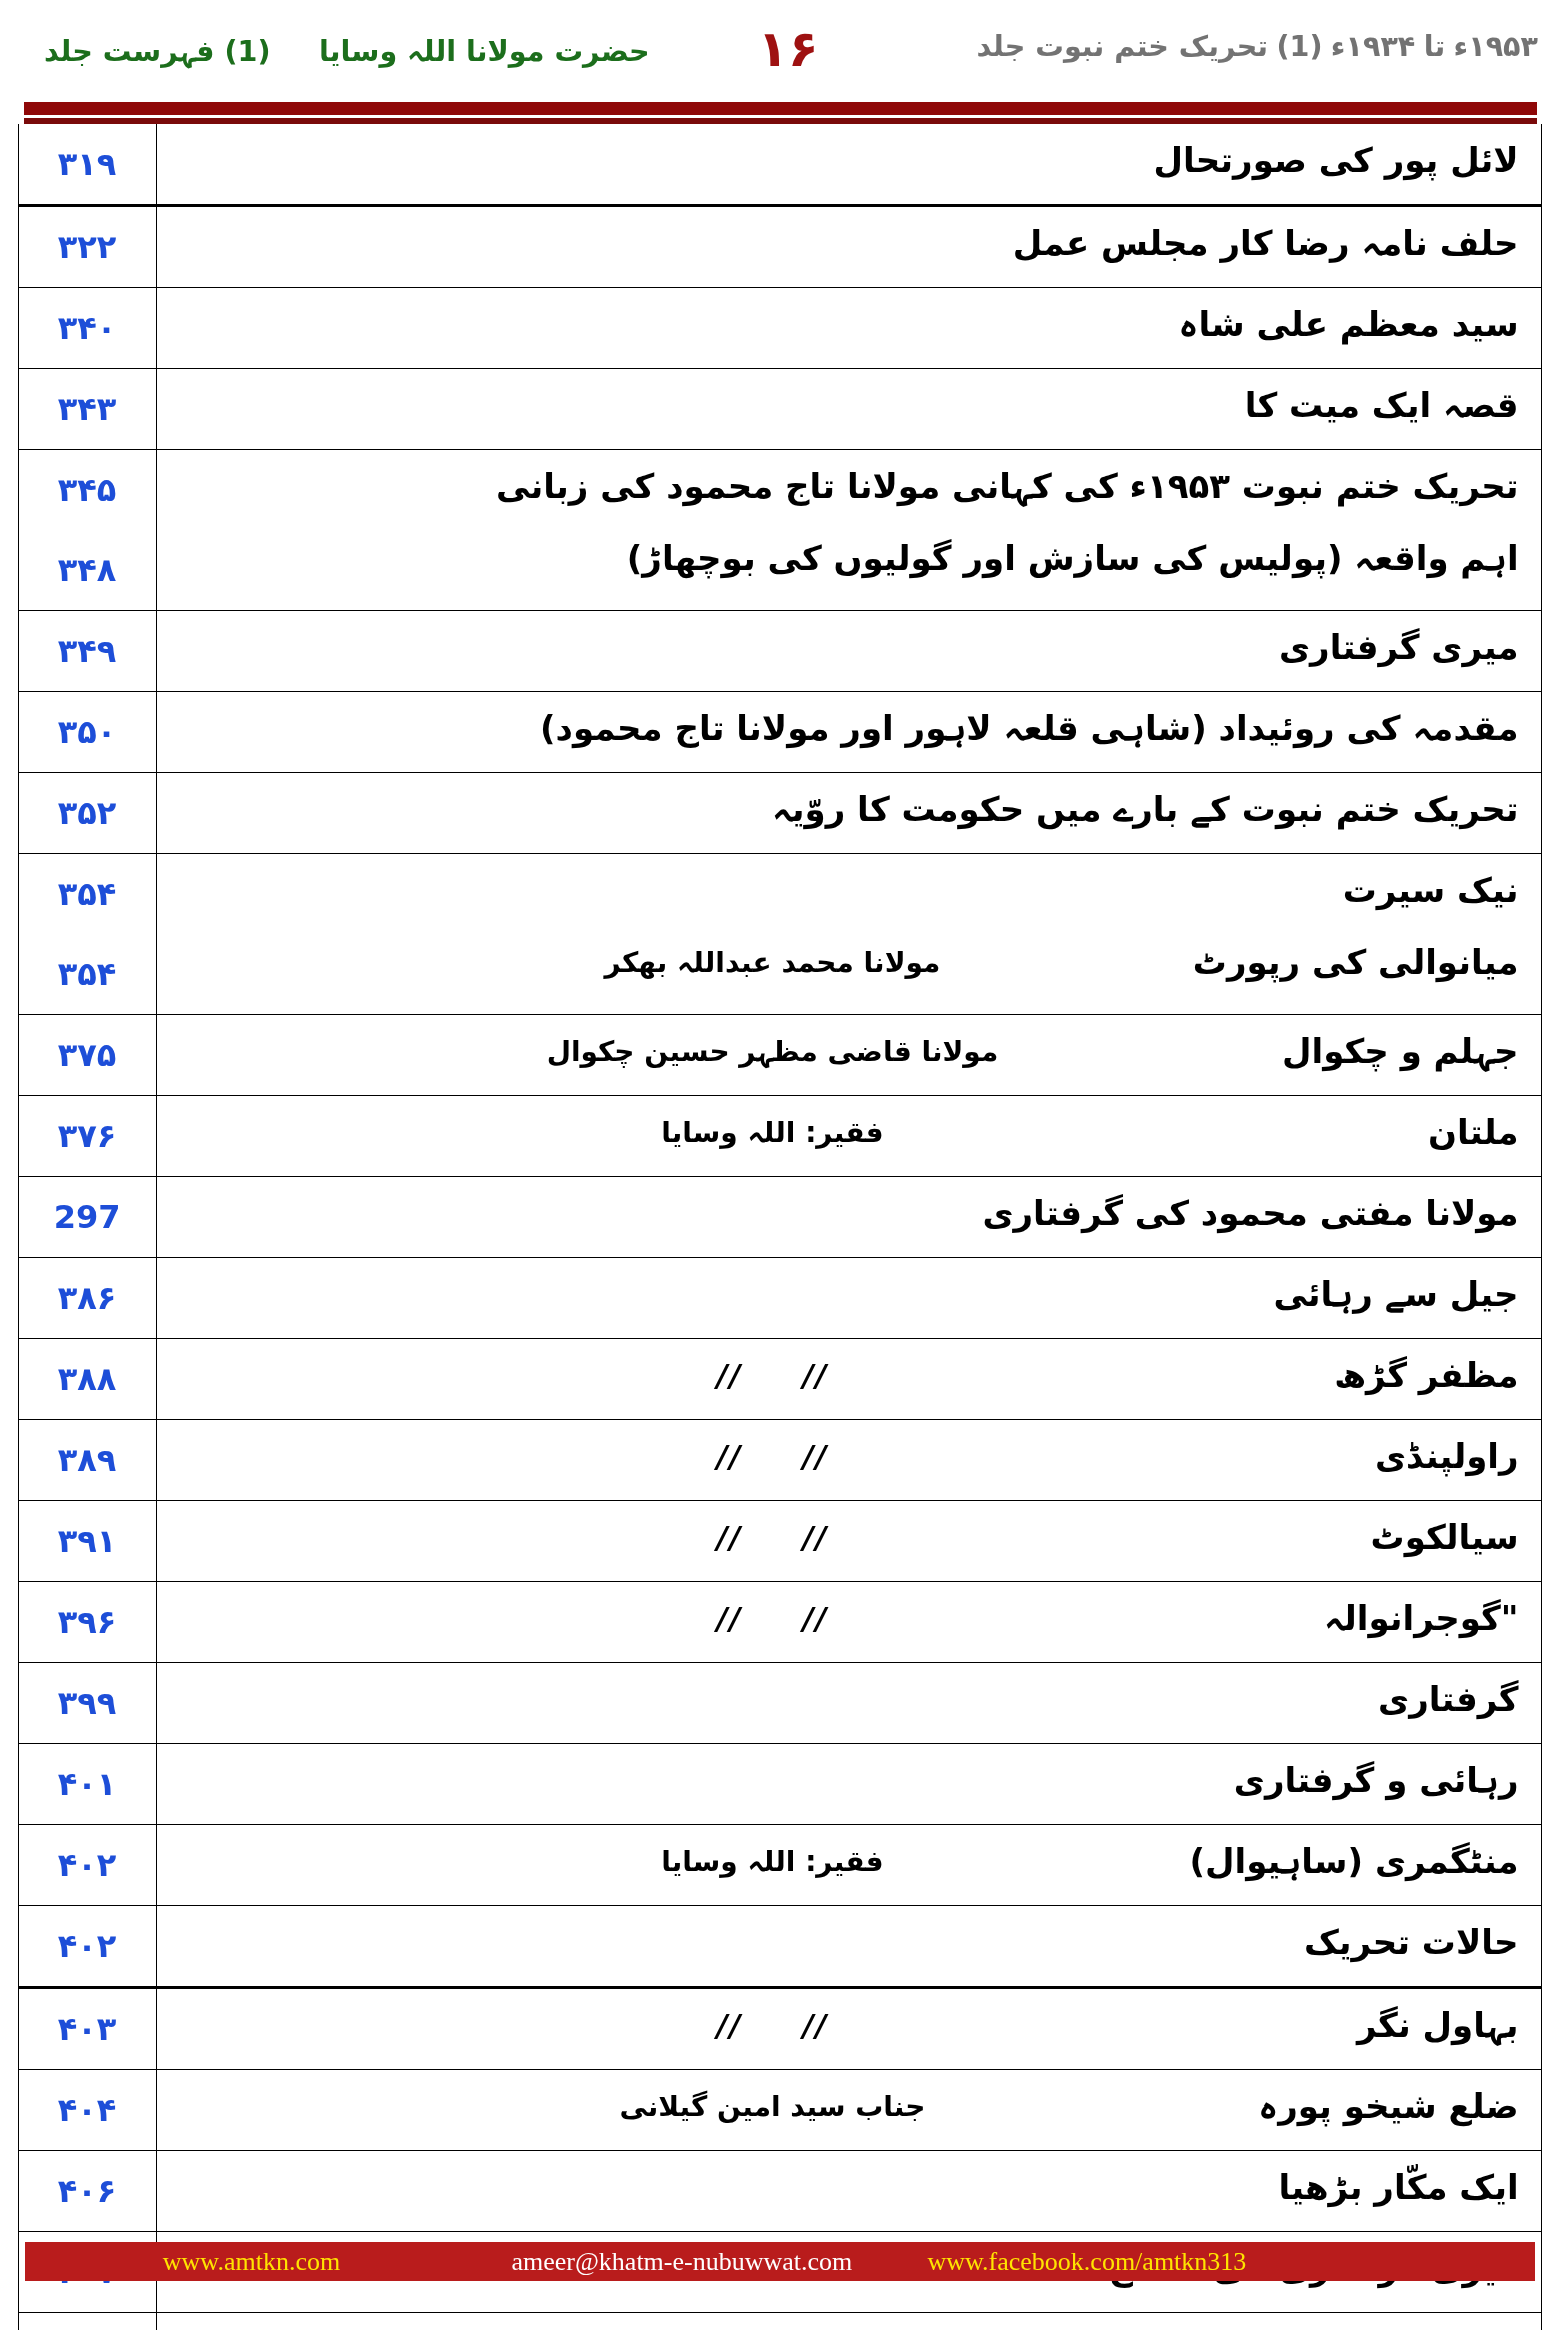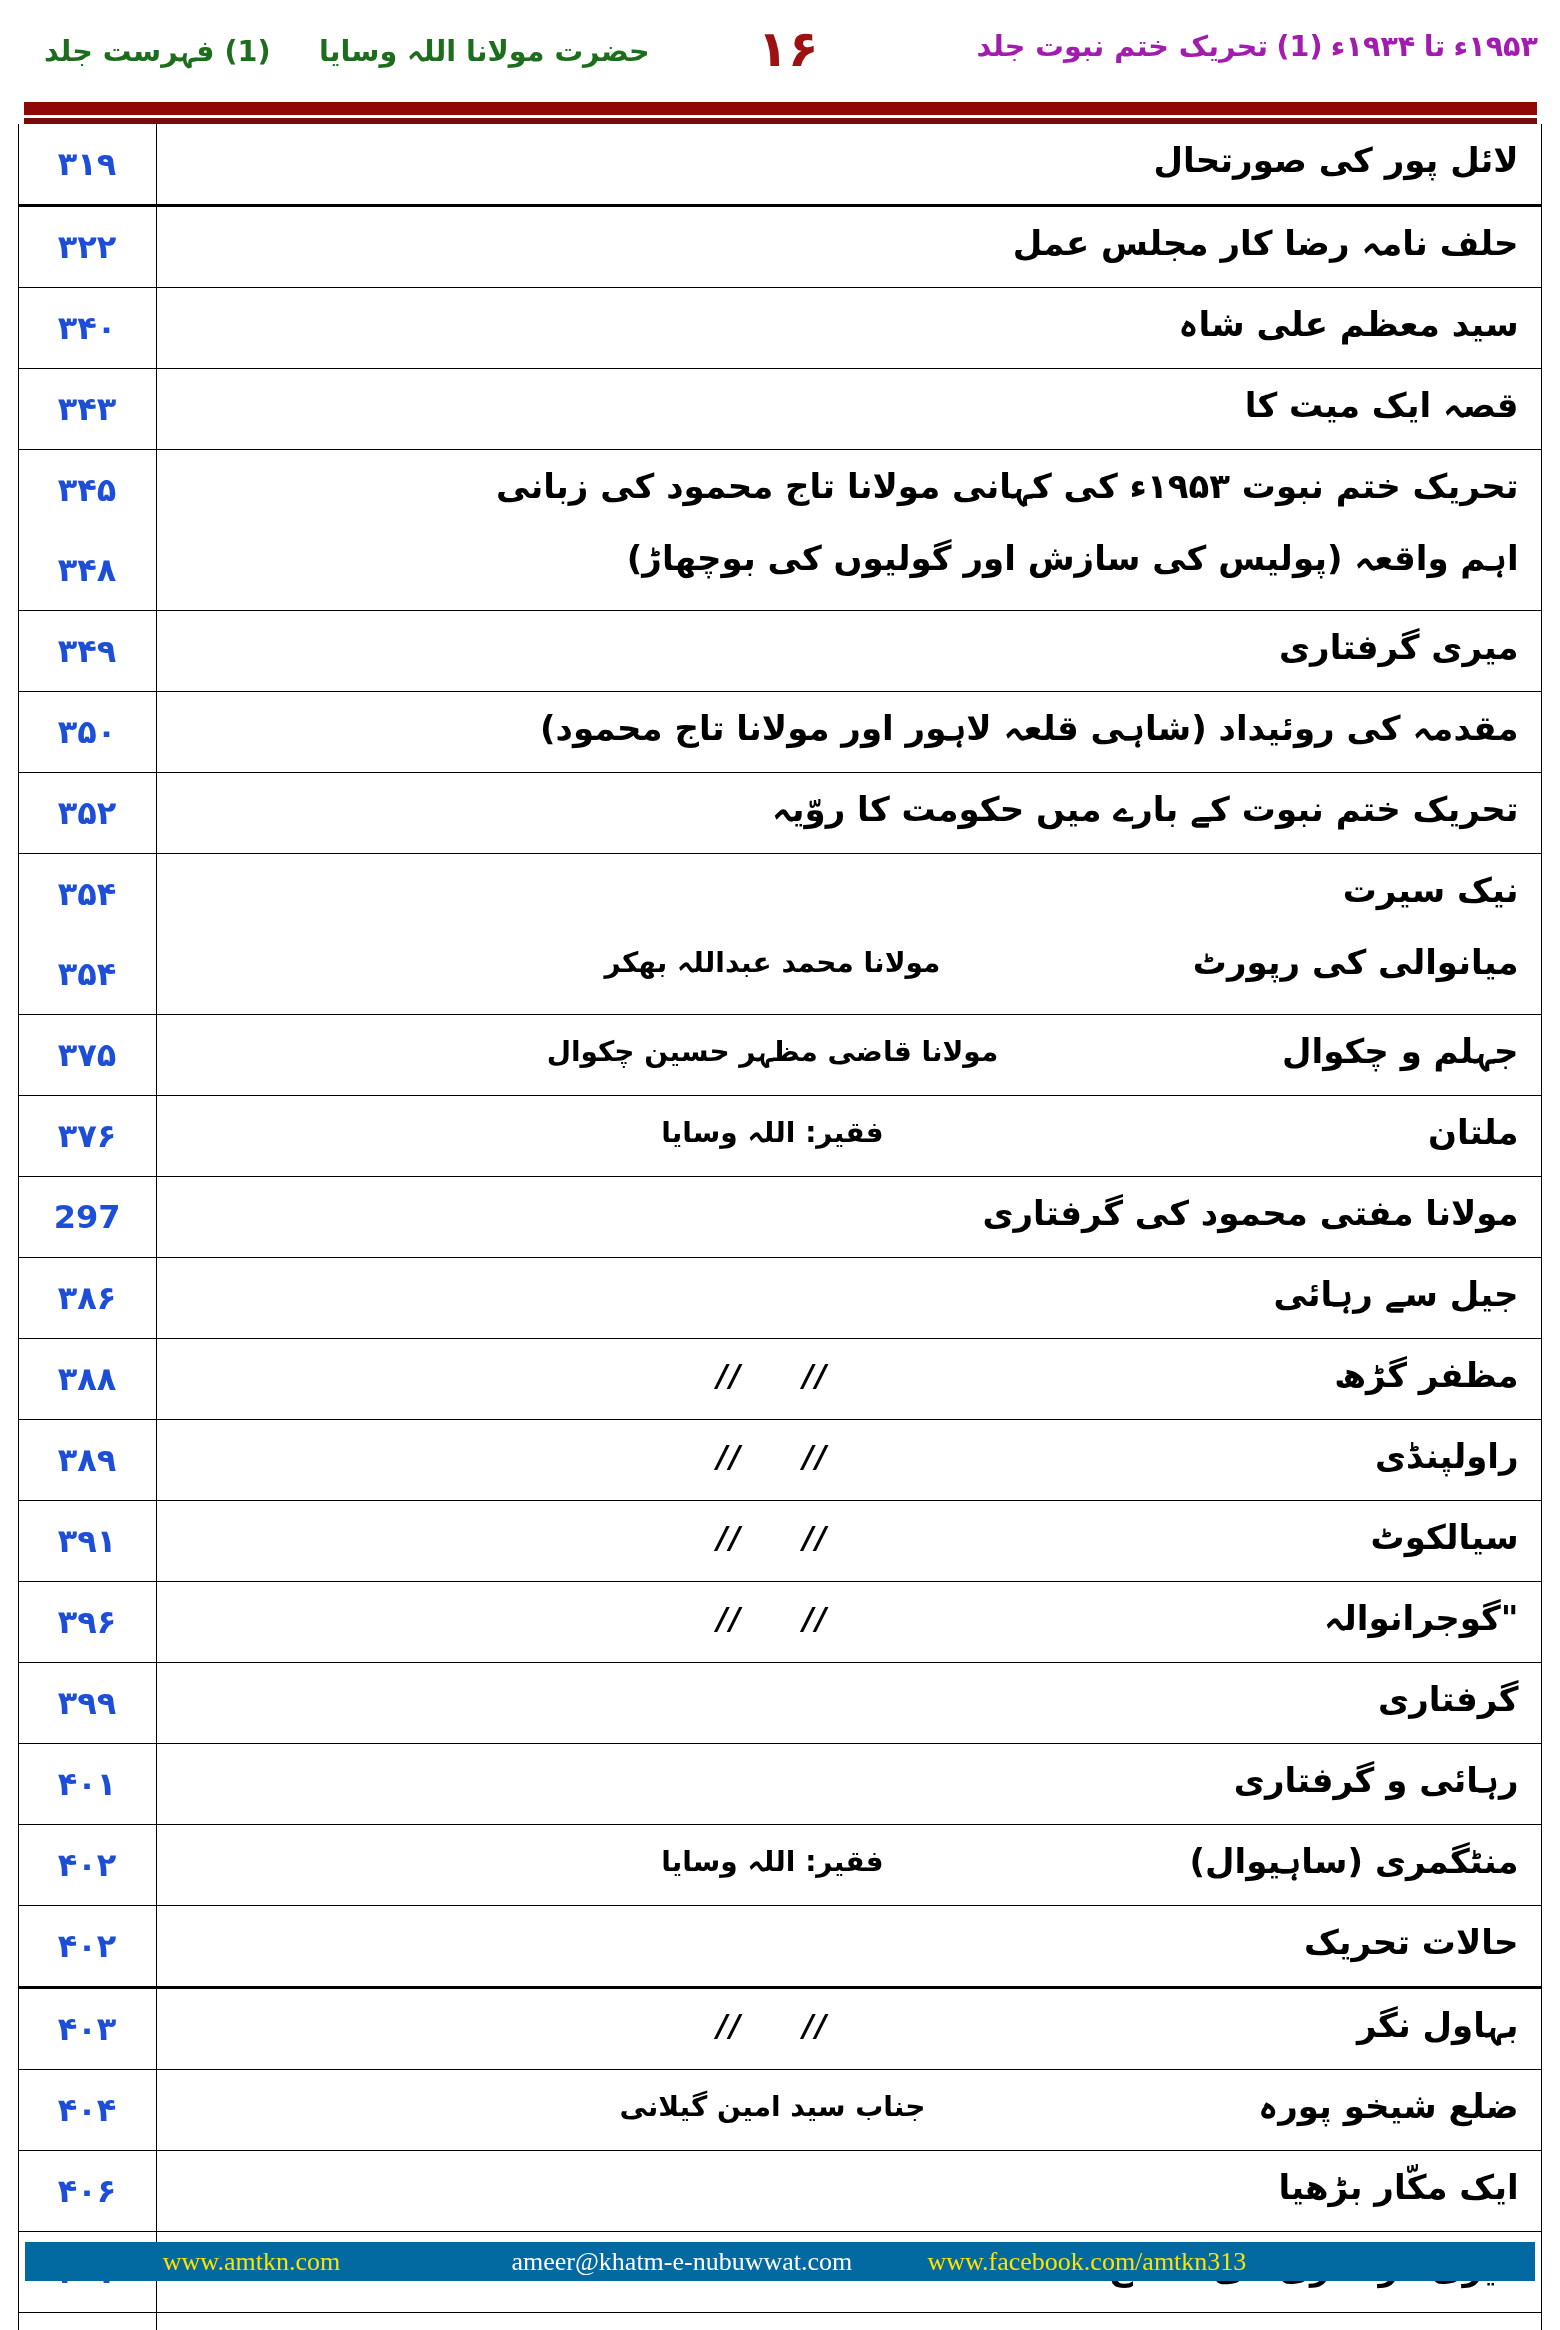--- a/index.html
+++ b/index.html
@@ -1,21 +1,21 @@
 <!DOCTYPE html>
 <html lang="ur" style="font-size:13.4px"><head>
 <meta charset="utf-8">
 <style>
   html,body{margin:0;padding:0;background:#ffffff;}
   .page{position:relative;width:1560px;height:2330px;background:#ffffff;overflow:hidden;
         font-family:"DejaVu Sans",sans-serif;}
 
   
   .hdr-right{position:absolute;top:28.6px;right:22px;display:flex;flex-direction:row;
-             align-items:baseline;gap:8.4px;color:#a21caf;font-size:28.6px;font-weight:bold;}
+             align-items:baseline;gap:8.4px;color:#737373;font-size:28.6px;font-weight:bold;}
   .hdr-left{position:absolute;top:34px;left:44px;display:flex;flex-direction:row;
             align-items:baseline;gap:10px;color:#1c6e1c;font-size:28.6px;font-weight:bold;}
   .hdr-left .part-gap{width:28.6px;}
   .hdr-center{position:absolute;top:20px;left:788px;transform:translateX(-50%);
               color:#9e1111;font-size:50px;font-weight:bold;}
 
   .rule{position:absolute;left:23.5px;top:102px;width:1513px;}
   .rule-thick{height:12.6px;background:#8f0808;}
   .rule-gap{height:3.4px;background:#ffffff;}
   .rule-thin{height:5.9px;background:#7a0a0a;}
@@ -30,21 +30,21 @@
   .num{height:80px;display:flex;align-items:center;justify-content:center;
        font-size:32px;font-weight:bold;color:#1d4ed8;}
   .line{height:72px;position:relative;display:flex;align-items:center;}
   .title{position:absolute;right:22px;max-width:96%;direction:rtl;unicode-bidi:isolate;
          font-size:34px;font-weight:bold;color:#000;white-space:nowrap;}
   .middle{position:absolute;left:17%;width:55%;text-align:center;direction:rtl;unicode-bidi:isolate;
           font-size:28px;font-weight:bold;color:#000;white-space:pre;}
   .middle.ditto{direction:ltr;font-style:italic;font-size:30px;letter-spacing:1.7px;}
 
   
-  .footer-bar{position:absolute;left:25px;top:2242px;width:1510px;height:39px;background:#0369a1;}
+  .footer-bar{position:absolute;left:25px;top:2242px;width:1510px;height:39px;background:#b91c1c;}
   .footer-bar span{position:absolute;top:50%;transform:translate(-50%,-50%);
                    font-family:"Liberation Serif",serif;font-size:26px;white-space:nowrap;}
   .f-website{left:15%;color:#ffe400;}
   .f-email{left:43.5%;color:#ffffff;}
   .f-facebook{left:69%;color:#ffe400;margin-left:20px;}
 </style>
 </head>
 <body>
 
 <div class="page">

